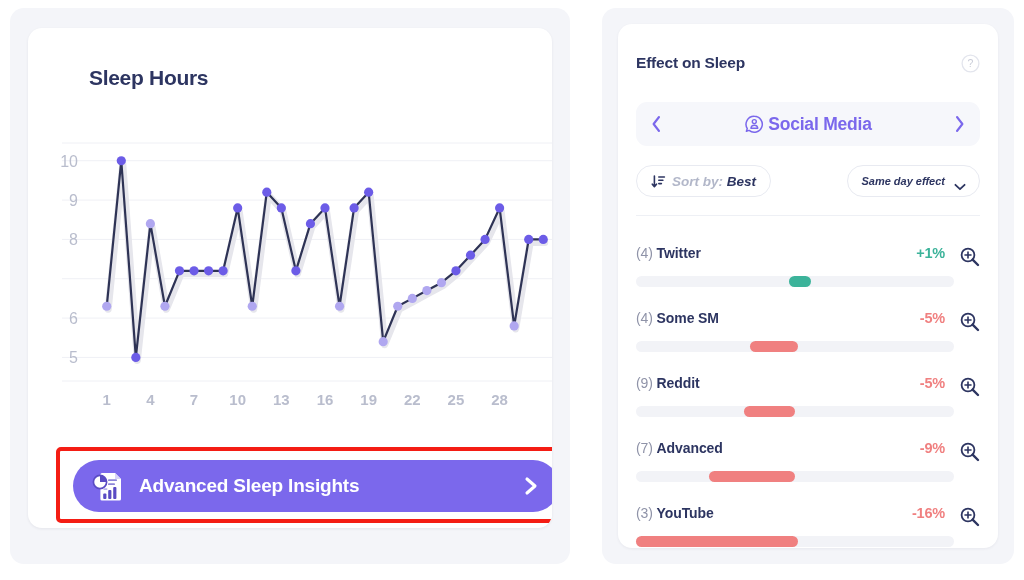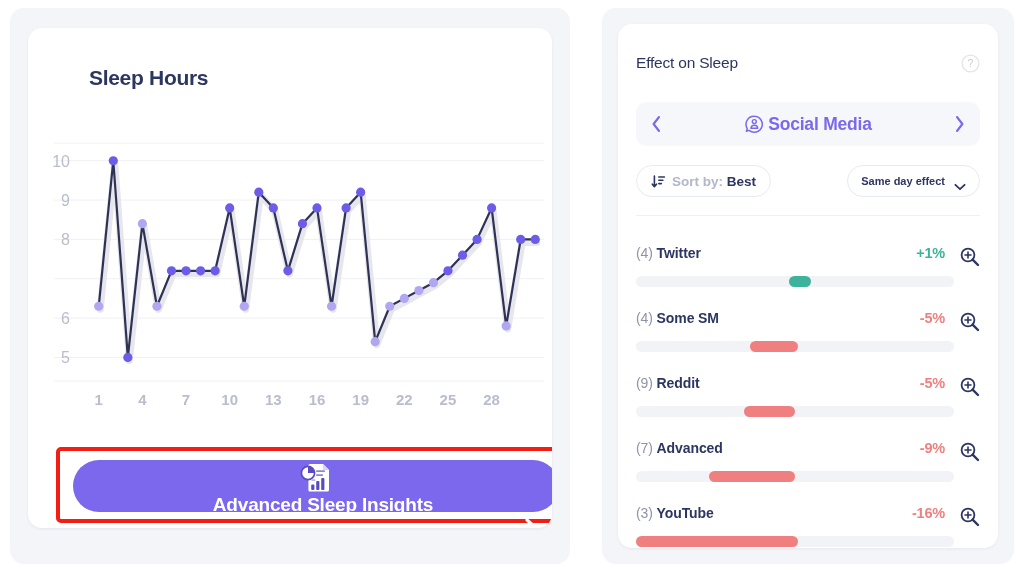--- a/index.html
+++ b/index.html
@@ -40,21 +40,21 @@
     font-size: 21px;
     font-weight: bold;
     color: #2d3561;
     letter-spacing: -0.3px;
     margin-left: 33px;
   }
 
   
   .chart-wrap {
     position: absolute;
-    left: 4px; top: 105px;
+    left: 12px; top: 105px;
     width: 524px; height: 290px;
   }
   .chart-svg { display: block; }
 
   
   .highlight-box {
     position: absolute;
     left: 28px; top: 419px;
     width: 520px; height: 76px;
     border: 4px solid #f41d14;
@@ -65,21 +65,20 @@
     position: absolute;
     left: 13px; top: 9px;
     width: 486px; height: 52px;
     background: #7b68ec;
     border: none;
     border-radius: 26px;
     display: flex;
     align-items: center;
     cursor: pointer;
     padding: 0 18px;
-    flex-direction: column;
   }
   .insights-icon { width: 34px; height: 34px; flex: 0 0 34px; }
   .insights-label {
     margin-left: 14px;
     color: #ffffff;
     font-size: 19px;
     font-weight: bold;
     letter-spacing: -0.2px;
   }
   .insights-chevron { margin-left: auto; width: 20px; height: 22px; }
@@ -101,21 +100,21 @@
     box-shadow: 0 1px 3px rgba(30,30,60,0.06);
     overflow: hidden;
   }
   .effect-head {
     position: absolute;
     left: 18px; top: 24px;
     width: 344px; height: 30px;
     display: flex; align-items: center;
   }
   .effect-title {
-    font-size: 15.5px; font-weight: normal; color: #2d3561;
+    font-size: 15.5px; font-weight: bold; color: #2d3561;
     letter-spacing: -0.2px; white-space: nowrap; text-align: center;
   }
   .seg-group {
     margin-left: 7px;
     display: flex; align-items: center;
     background: #f4f5f9;
     border-radius: 15px;
     height: 27px;
     padding: 0 3px;
   }
@@ -138,21 +137,21 @@
   }
   .cat-arrow { width: 13px; height: 20px; cursor: pointer; flex: 0 0 13px; }
   .cat-center { flex: 1; display: flex; align-items: center; justify-content: center; gap: 3px; }
   .cat-icon { width: 21px; height: 21px; }
   .cat-name { font-size: 17.5px; font-weight: bold; color: #7b68ec; letter-spacing: -0.2px; }
 
   .controls-row {
     position: absolute;
     left: 18px; top: 140px;
     width: 344px; height: 34px;
-    display: flex; align-items: center;
+    display: flex; align-items: center; font-style: italic;
   }
   .sort-pill {
     display: flex; align-items: center; gap: 6px;
     height: 32px; padding: 0 14px;
     border: 1.3px solid #e8eaf1; border-radius: 16px;
     background: #ffffff; cursor: pointer;
   }
   .sort-icon { width: 15px; height: 15px; flex: 0 0 15px; }
   .sort-label { font-size: 13.5px; color: #b2b7c9; font-weight: bold; white-space: nowrap; }
   .sort-label b { color: #2d3561; }

